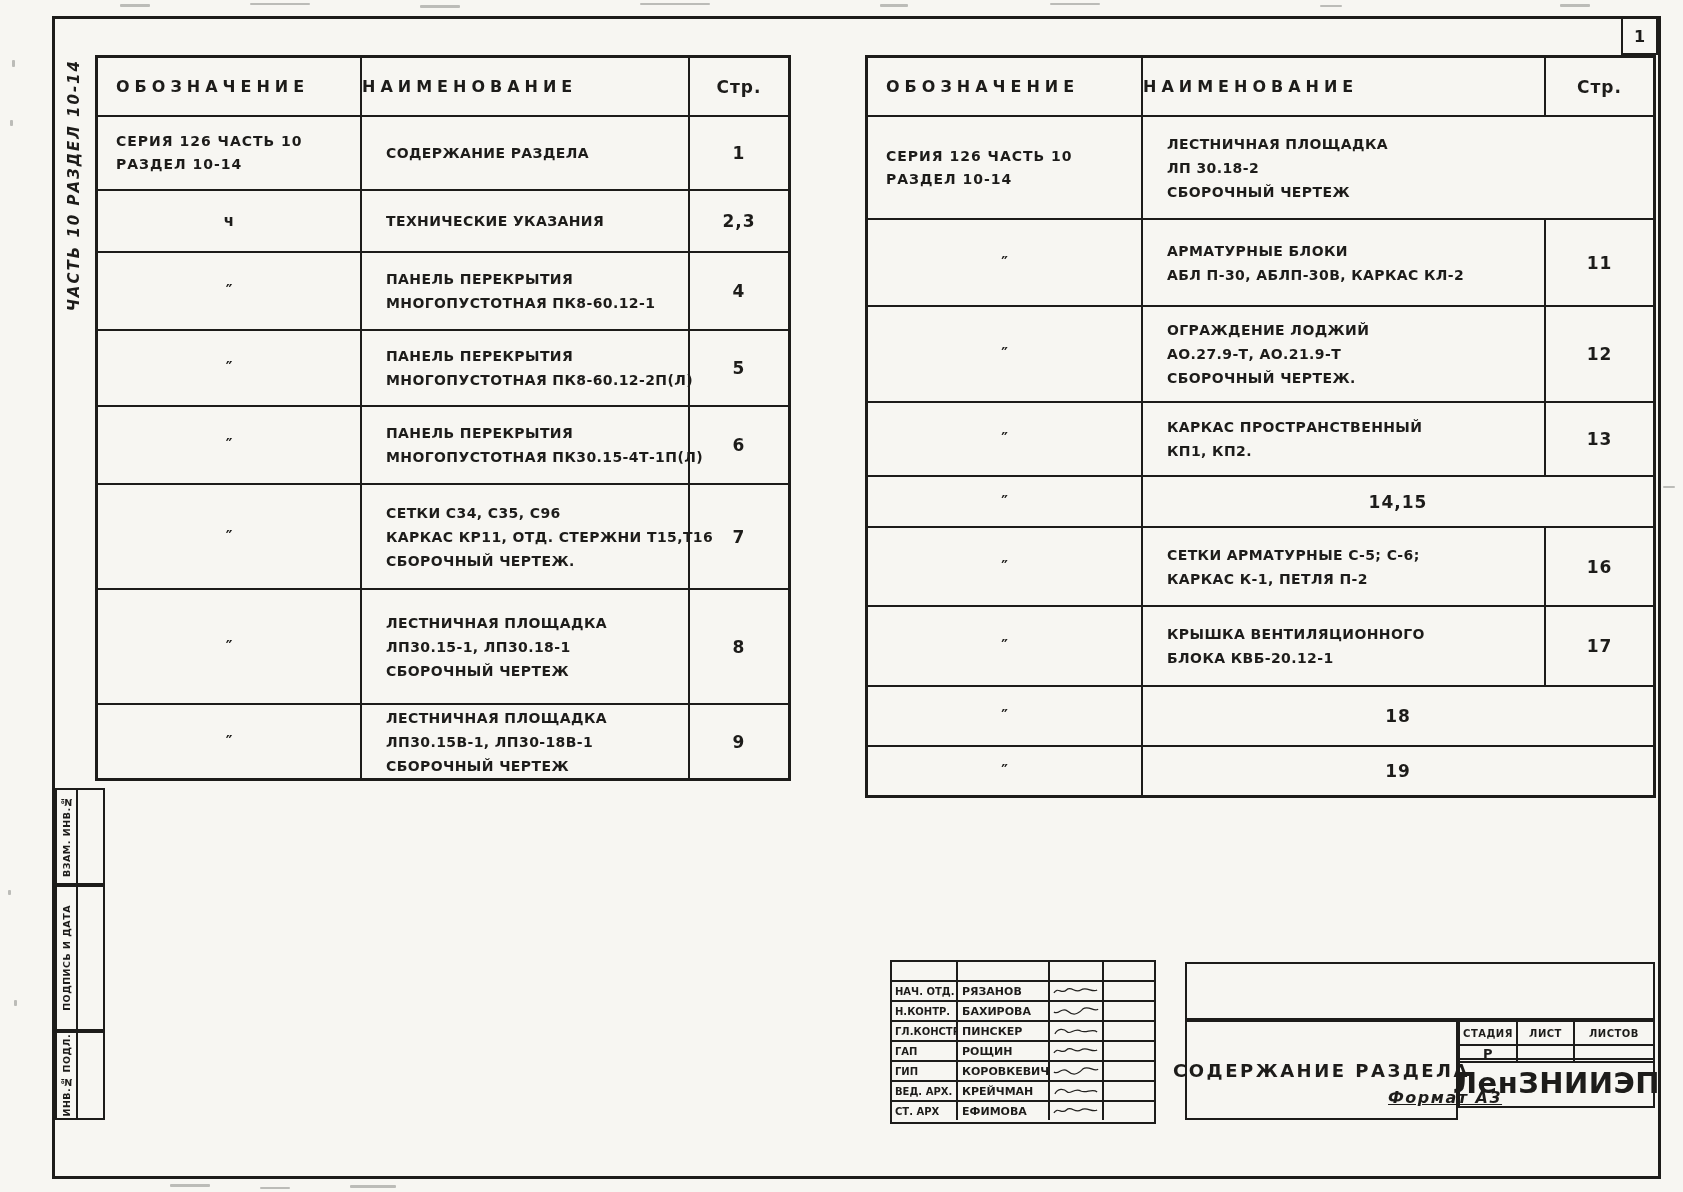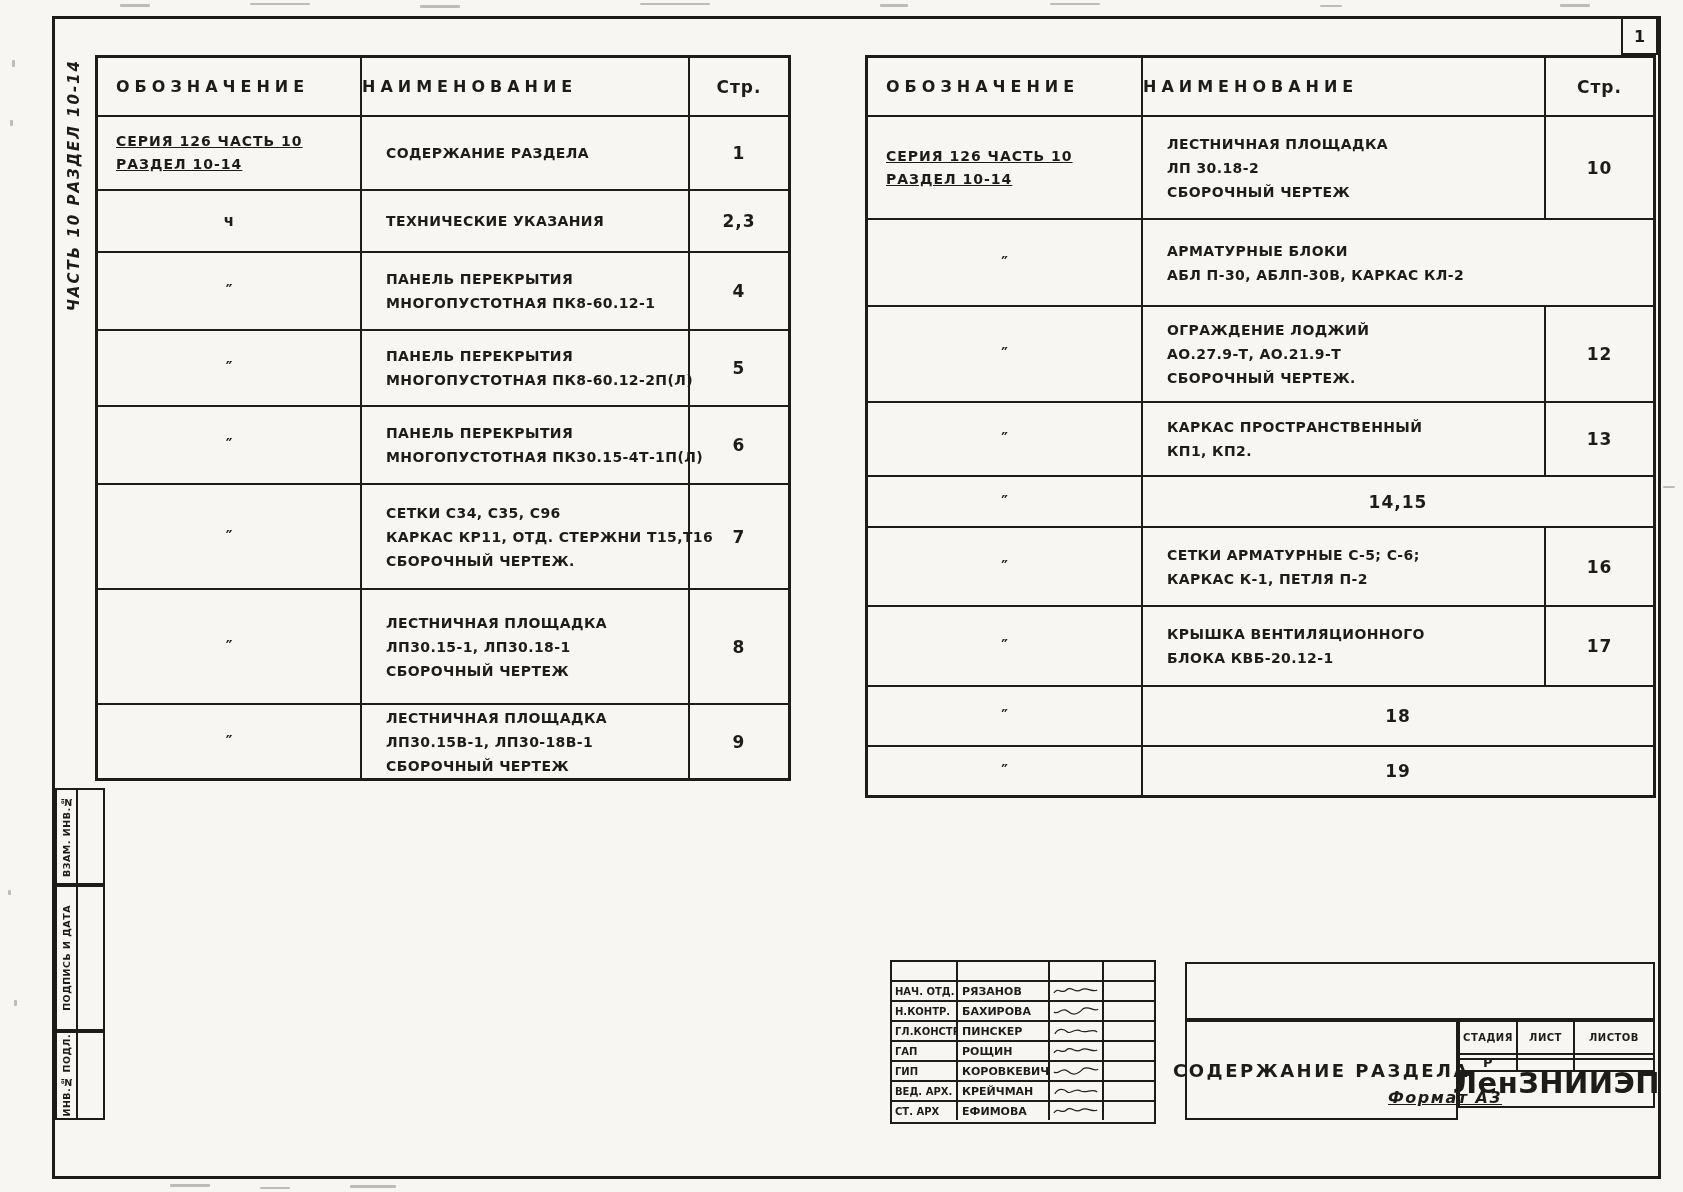--- a/index.html
+++ b/index.html
@@ -19,21 +19,21 @@
   .trow{display:flex;box-sizing:border-box;}
   .trow + .trow{border-top:2px solid var(--ink);}
   .cell{box-sizing:border-box;display:flex;flex-direction:column;justify-content:center;overflow:visible;}
   .lt .cdes{width:262px;}  .lt .cname{width:328px;border-left:2px solid var(--ink);}  .lt .cpage{flex:1;border-left:2px solid var(--ink);}
   .rt .cdes{width:273px;}  .rt .cname{width:403px;border-left:2px solid var(--ink);}  .rt .cpage{flex:1;border-left:2px solid var(--ink);}
   .hdrtxt{align-items:center;font:700 16px "DejaVu Sans",sans-serif;letter-spacing:5px;text-transform:uppercase;}
   .hdrpage{align-items:center;font:700 16px "DejaVu Sans",sans-serif;letter-spacing:2px;}
   .nm{font:700 14px "DejaVu Sans",sans-serif;letter-spacing:.4px;line-height:24px;text-transform:uppercase;white-space:nowrap;}
   .cname{align-items:flex-start;padding-left:24px;}
   .cdes{align-items:flex-start;padding-left:18px;}
-  .ds{font:700 14px "DejaVu Sans",sans-serif;letter-spacing:1px;line-height:23px;text-transform:uppercase;white-space:nowrap;text-decoration:underline;}
+  .ds{font:700 14px "DejaVu Sans",sans-serif;letter-spacing:1px;line-height:23px;text-transform:uppercase;white-space:nowrap;}
   .ditto{width:100%;text-align:center;font:700 15px "DejaVu Sans",sans-serif;padding-left:0;}
   .cdes.center{align-items:center;padding-left:0;}
   .cpage{align-items:center;font:700 17px "DejaVu Sans",sans-serif;letter-spacing:1px;}
   
   .stampbox{position:absolute;left:55px;width:50px;border:2px solid var(--ink);display:flex;box-sizing:border-box;}
   .stamp-label{width:19px;border-right:2px solid var(--ink);display:flex;align-items:center;justify-content:center;}
   .stamp-label span{writing-mode:vertical-rl;transform:rotate(180deg);white-space:nowrap;
         font:700 9.5px "DejaVu Sans",sans-serif;letter-spacing:.5px;text-transform:uppercase;}
   .stamp-blank{flex:1;}
   
@@ -51,21 +51,21 @@
   .titlebox{position:absolute;left:1185px;top:1020px;width:273px;height:100px;border:2px solid var(--ink);box-sizing:border-box;
         display:flex;align-items:center;justify-content:center;
         font:700 18px "DejaVu Sans",sans-serif;letter-spacing:2.5px;text-transform:uppercase;white-space:nowrap;}
   .stagegrid{position:absolute;left:1458px;top:1020px;width:197px;border:2px solid var(--ink);box-sizing:border-box;}
   .stagerow{display:flex;box-sizing:border-box;}
   .stagerow + .stagerow{border-top:2px solid var(--ink);}
   .stc{box-sizing:border-box;display:flex;align-items:center;justify-content:center;
        font:700 10px "DejaVu Sans",sans-serif;letter-spacing:.5px;text-transform:uppercase;}
   .stc.v{font-size:13px;}
   .st1{width:58px;border-right:2px solid var(--ink);} .st2{width:57px;border-right:2px solid var(--ink);} .st3{flex:1;}
-  .strow-h{height:31px;} .strow-v{height:17px;}
+  .strow-h{height:22px;} .strow-v{height:17px;}
   .orgbox{position:absolute;left:1458px;top:1058px;width:197px;height:50px;border:2px solid var(--ink);box-sizing:border-box;
         display:flex;align-items:center;justify-content:center;
         font:600 29px "DejaVu Sans",sans-serif;letter-spacing:.5px;white-space:nowrap;}
   .format{position:absolute;left:1388px;top:1088px;font:italic 700 16px "DejaVu Sans",sans-serif;letter-spacing:1.5px;text-decoration:underline;}
   
   .artifact{position:absolute;background:#8d8c88;opacity:.55;border-radius:1px;}
 </style>
 </head>
 <body>
 
@@ -180,30 +180,30 @@
     <div class="trow" style="height:103px">
       <div class="cell cdes">
         <div class="ds">Серия 126  часть 10</div>
         <div class="ds">Раздел 10-14</div>
       </div>
       <div class="cell cname">
         <div class="nm">Лестничная площадка</div>
         <div class="nm">ЛП 30.18-2</div>
         <div class="nm">Сборочный чертеж</div>
       </div>
-      <div class="cell cpage">10</div>
     </div>
     <div class="trow" style="height:87px">
       <div class="cell cdes center">
         <div class="ditto">″</div>
       </div>
       <div class="cell cname">
         <div class="nm">Арматурные блоки</div>
         <div class="nm">АБЛ П-30, АБЛП-30В, каркас КЛ-2</div>
       </div>
+      <div class="cell cpage">11</div>
     </div>
     <div class="trow" style="height:96px">
       <div class="cell cdes center">
         <div class="ditto">″</div>
       </div>
       <div class="cell cname">
         <div class="nm">Ограждение лоджий</div>
         <div class="nm">АО.27.9-Т,  АО.21.9-Т</div>
         <div class="nm">Сборочный чертеж.</div>
       </div>

